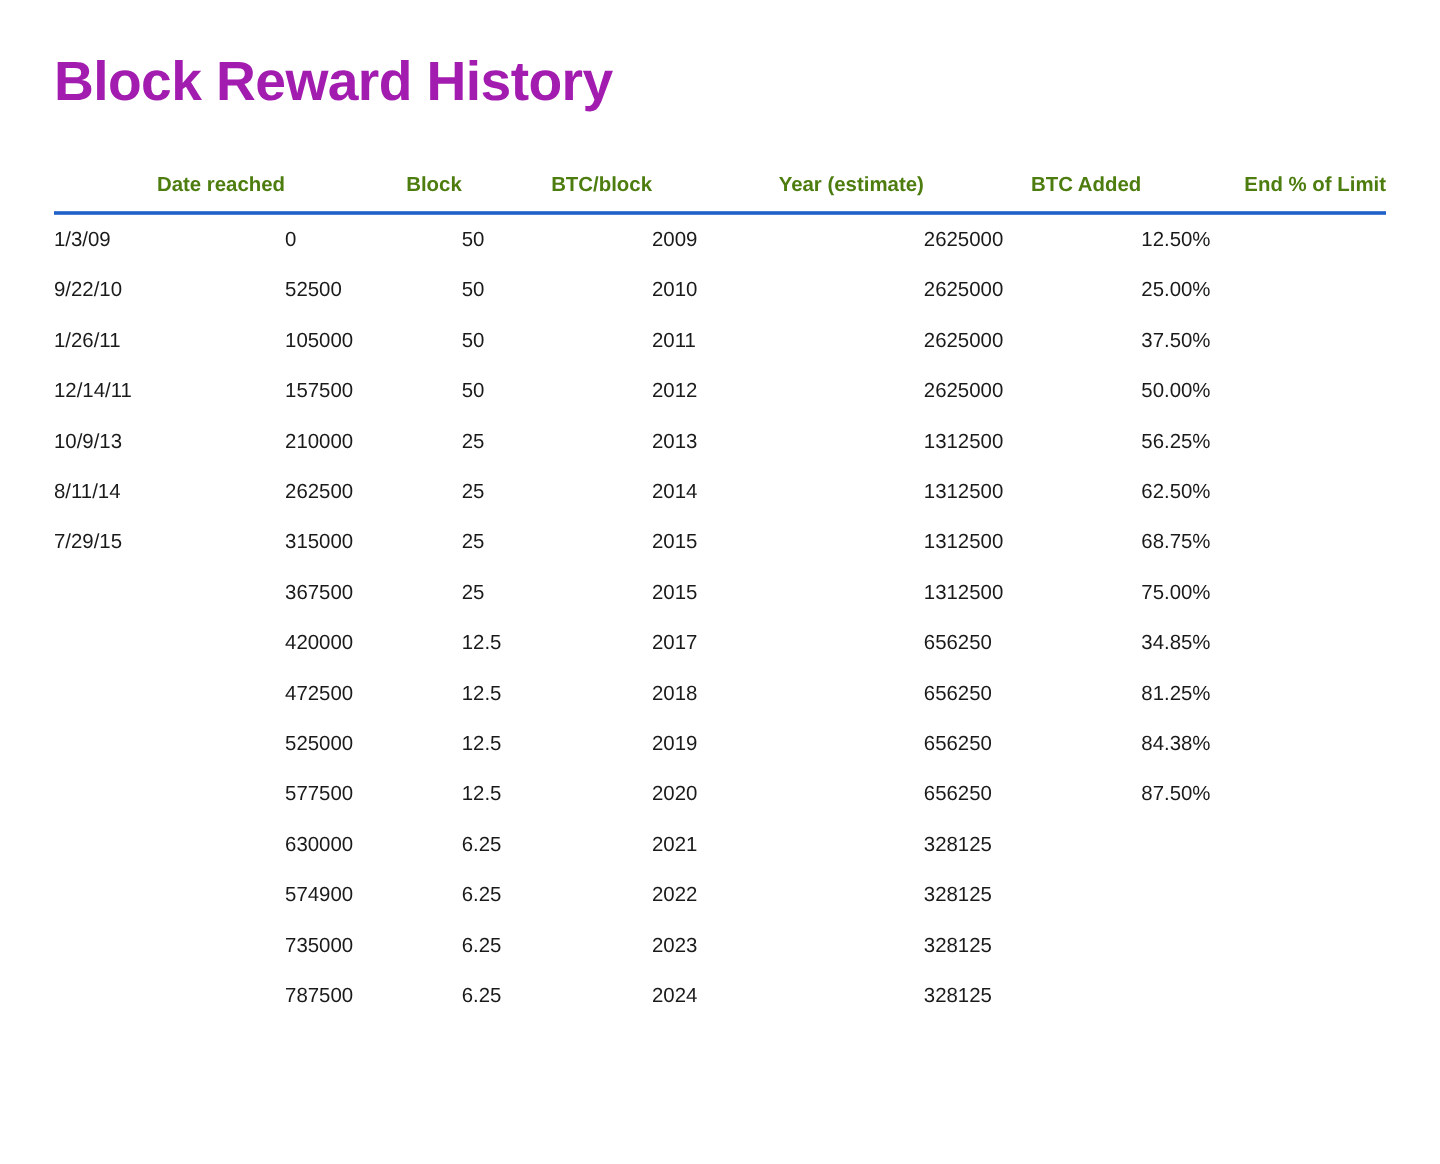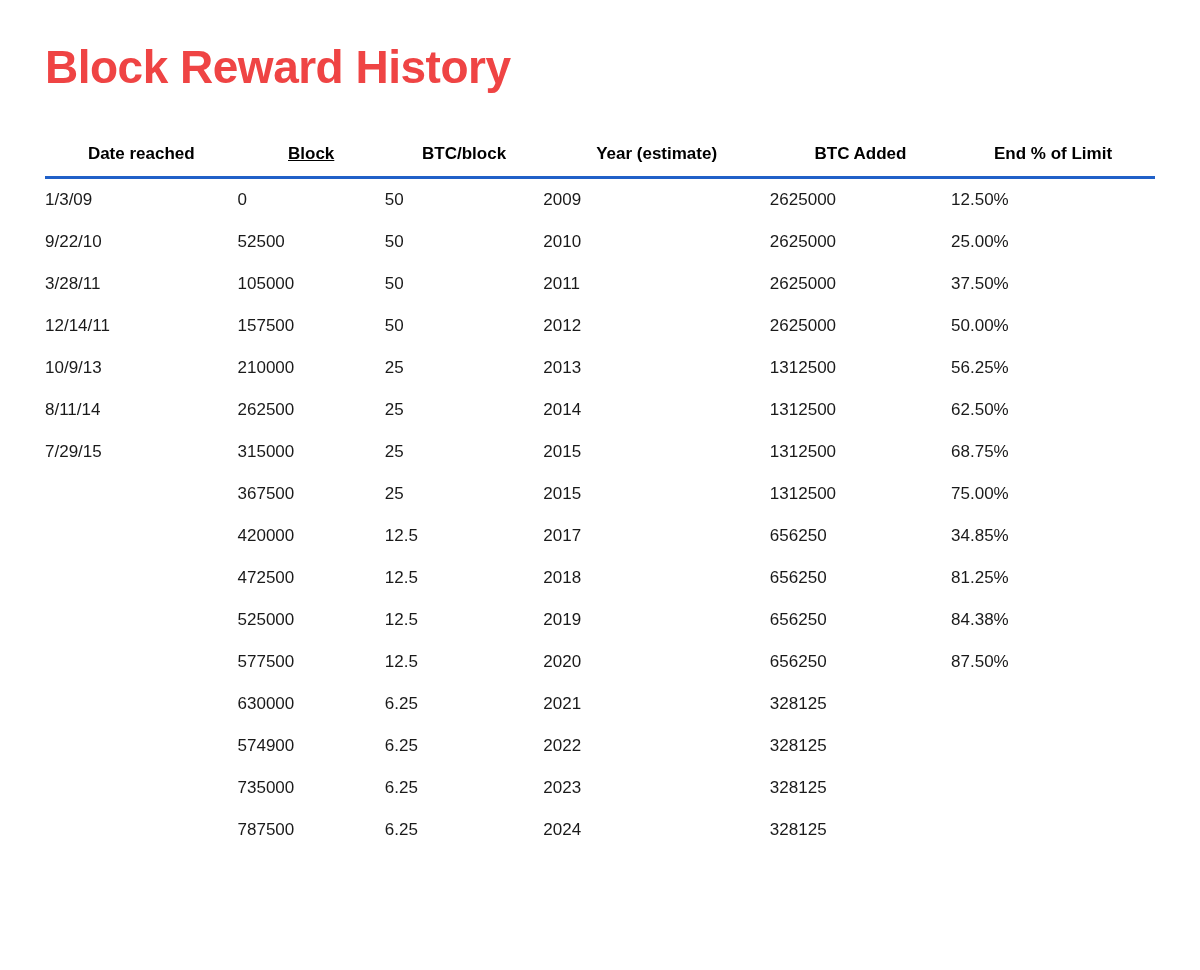--- a/index.html
+++ b/index.html
@@ -13,45 +13,45 @@
       font-family: -apple-system, BlinkMacSystemFont, 'Segoe UI', Arial, sans-serif;
       color: #1a1a1a;
       width: 1200px;
       min-height: 970px;
       padding: 40px 45px;
     }
 
     .page-title {
       font-size: 46px;
       font-weight: 800;
-      color: #ef4444;
+      color: #a21caf;
       margin-bottom: 40px;
       letter-spacing: -0.5px;
     }
 
     .table-wrapper {
       width: 100%;
     }
 
     table {
       width: 100%;
       border-collapse: collapse;
     }
 
     thead tr th {
       font-size: 17px;
       font-weight: 700;
-      color: #000000;
-      text-align: center;
+      color: #4d7c0f;
+      text-align: right;
       padding: 10px 0 12px 0;
       white-space: nowrap;
     }
 
     thead tr th:nth-child(1) { width: 170px; }
-    thead tr th:nth-child(2) { width: 130px; text-decoration: underline; }
+    thead tr th:nth-child(2) { width: 130px; }
     thead tr th:nth-child(3) { width: 140px; }
     thead tr th:nth-child(4) { width: 200px; margin-left: 25px; }
     thead tr th:nth-child(5) { width: 160px; }
     thead tr th:nth-child(6) { width: 180px; }
 
     .header-divider {
       border: none;
       border-top: 3px solid #2060c8;
       margin: 0;
     }
@@ -104,21 +104,21 @@
         </tr>
         <tr>
           <td>9/22/10</td>
           <td>52500</td>
           <td>50</td>
           <td>2010</td>
           <td>2625000</td>
           <td>25.00%</td>
         </tr>
         <tr>
-          <td>3/28/11</td>
+          <td>1/26/11</td>
           <td>105000</td>
           <td>50</td>
           <td>2011</td>
           <td>2625000</td>
           <td>37.50%</td>
         </tr>
         <tr>
           <td>12/14/11</td>
           <td>157500</td>
           <td>50</td>

